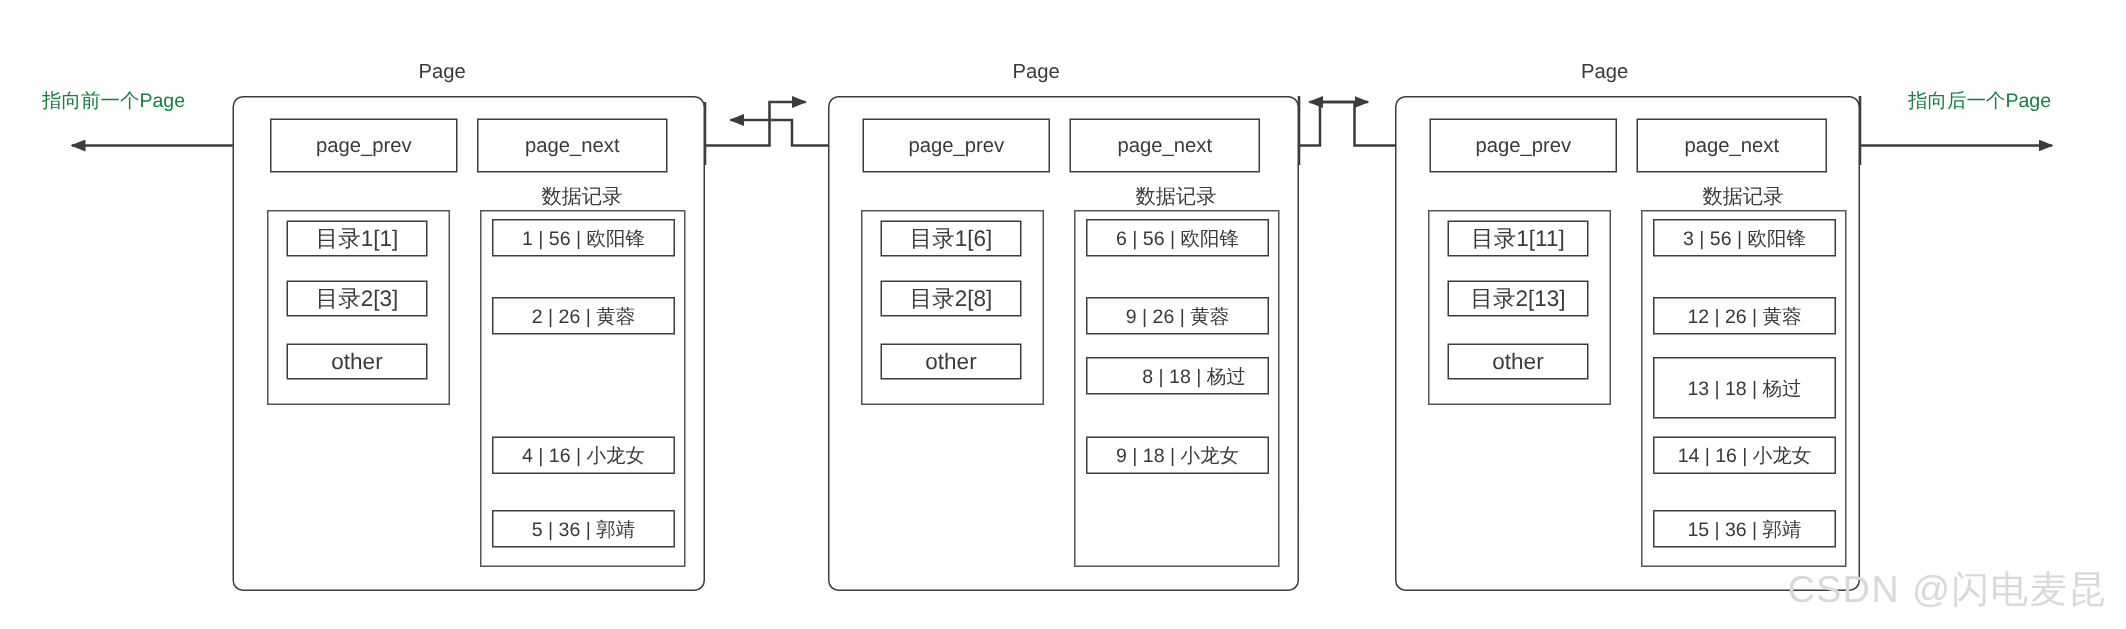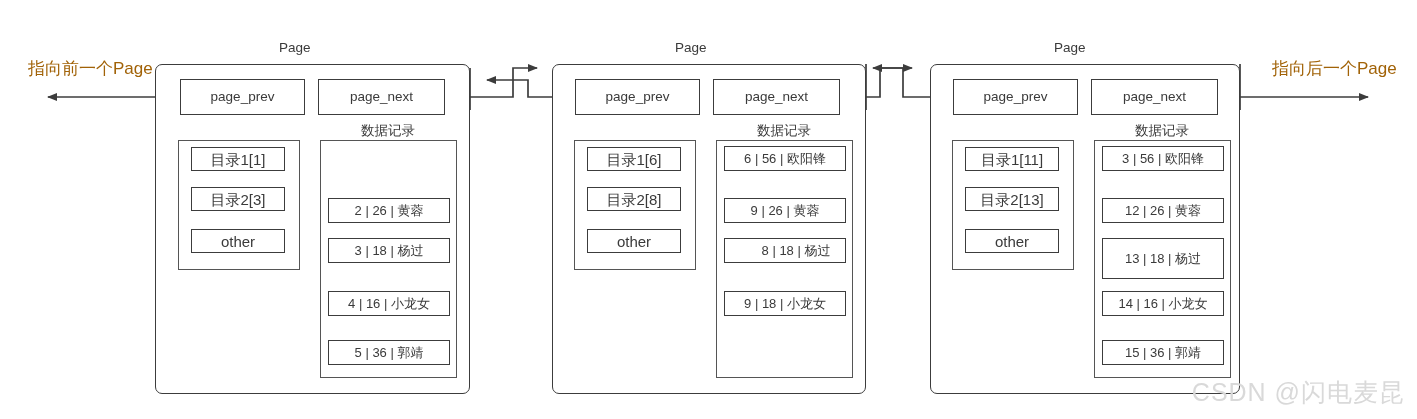--- a/index.html
+++ b/index.html
@@ -57,22 +57,22 @@
   }
   .caption {
     position: absolute;
     color: #3a3a3a;
     font-size: 13.5px;
     white-space: nowrap;
     line-height: 1;
   }
   .side-label {
     position: absolute;
-    color: #a16207;
-    font-size: 17px;
+    color: #15803d;
+    font-size: 13px;
     white-space: nowrap;
     line-height: 1;
   }
   .watermark {
     position: absolute;
     right: 12px;
     bottom: 10px;
     color: #d9d9d9;
     font-size: 25px;
     letter-spacing: 1px;
@@ -161,22 +161,22 @@
   <div class="box slot" style="left:318px; top:79px; width:127px; height:36px;">page_next</div>
 
   <div class="caption" style="left:361px; top:124px;">数据记录</div>
 
   <div class="box inner-frame" style="left:178px; top:140px; width:122px; height:130px;"></div>
   <div class="box dirent" style="left:191px; top:147px; width:94px; height:24px;">目录1[1]</div>
   <div class="box dirent" style="left:191px; top:187px; width:94px; height:24px;">目录2[3]</div>
   <div class="box dirent" style="left:191px; top:229px; width:94px; height:24px;">other</div>
 
   <div class="box inner-frame" style="left:320px; top:140px; width:137px; height:238px;"></div>
+  <div class="box record" style="left:328px; top:146px; width:122px; height:25px;">1 | 56 | 欧阳锋</div>
   <div class="box record" style="left:328px; top:198px; width:122px; height:25px;">2 | 26 | 黄蓉</div>
-  <div class="box record" style="left:328px; top:238px; width:122px; height:25px;">3 | 18 | 杨过</div>
   <div class="box record" style="left:328px; top:291px; width:122px; height:25px;">4 | 16 | 小龙女</div>
   <div class="box record" style="left:328px; top:340px; width:122px; height:25px;">5 | 36 | 郭靖</div>
 
   <div class="caption" style="left:675px; top:41px;">Page</div>
 
   <div class="box page-frame" style="left:552px; top:64px; width:314px; height:330px;"></div>
 
   <div class="box slot" style="left:575px; top:79px; width:125px; height:36px;">page_prev</div>
   <div class="box slot" style="left:713px; top:79px; width:127px; height:36px;">page_next</div>
 

